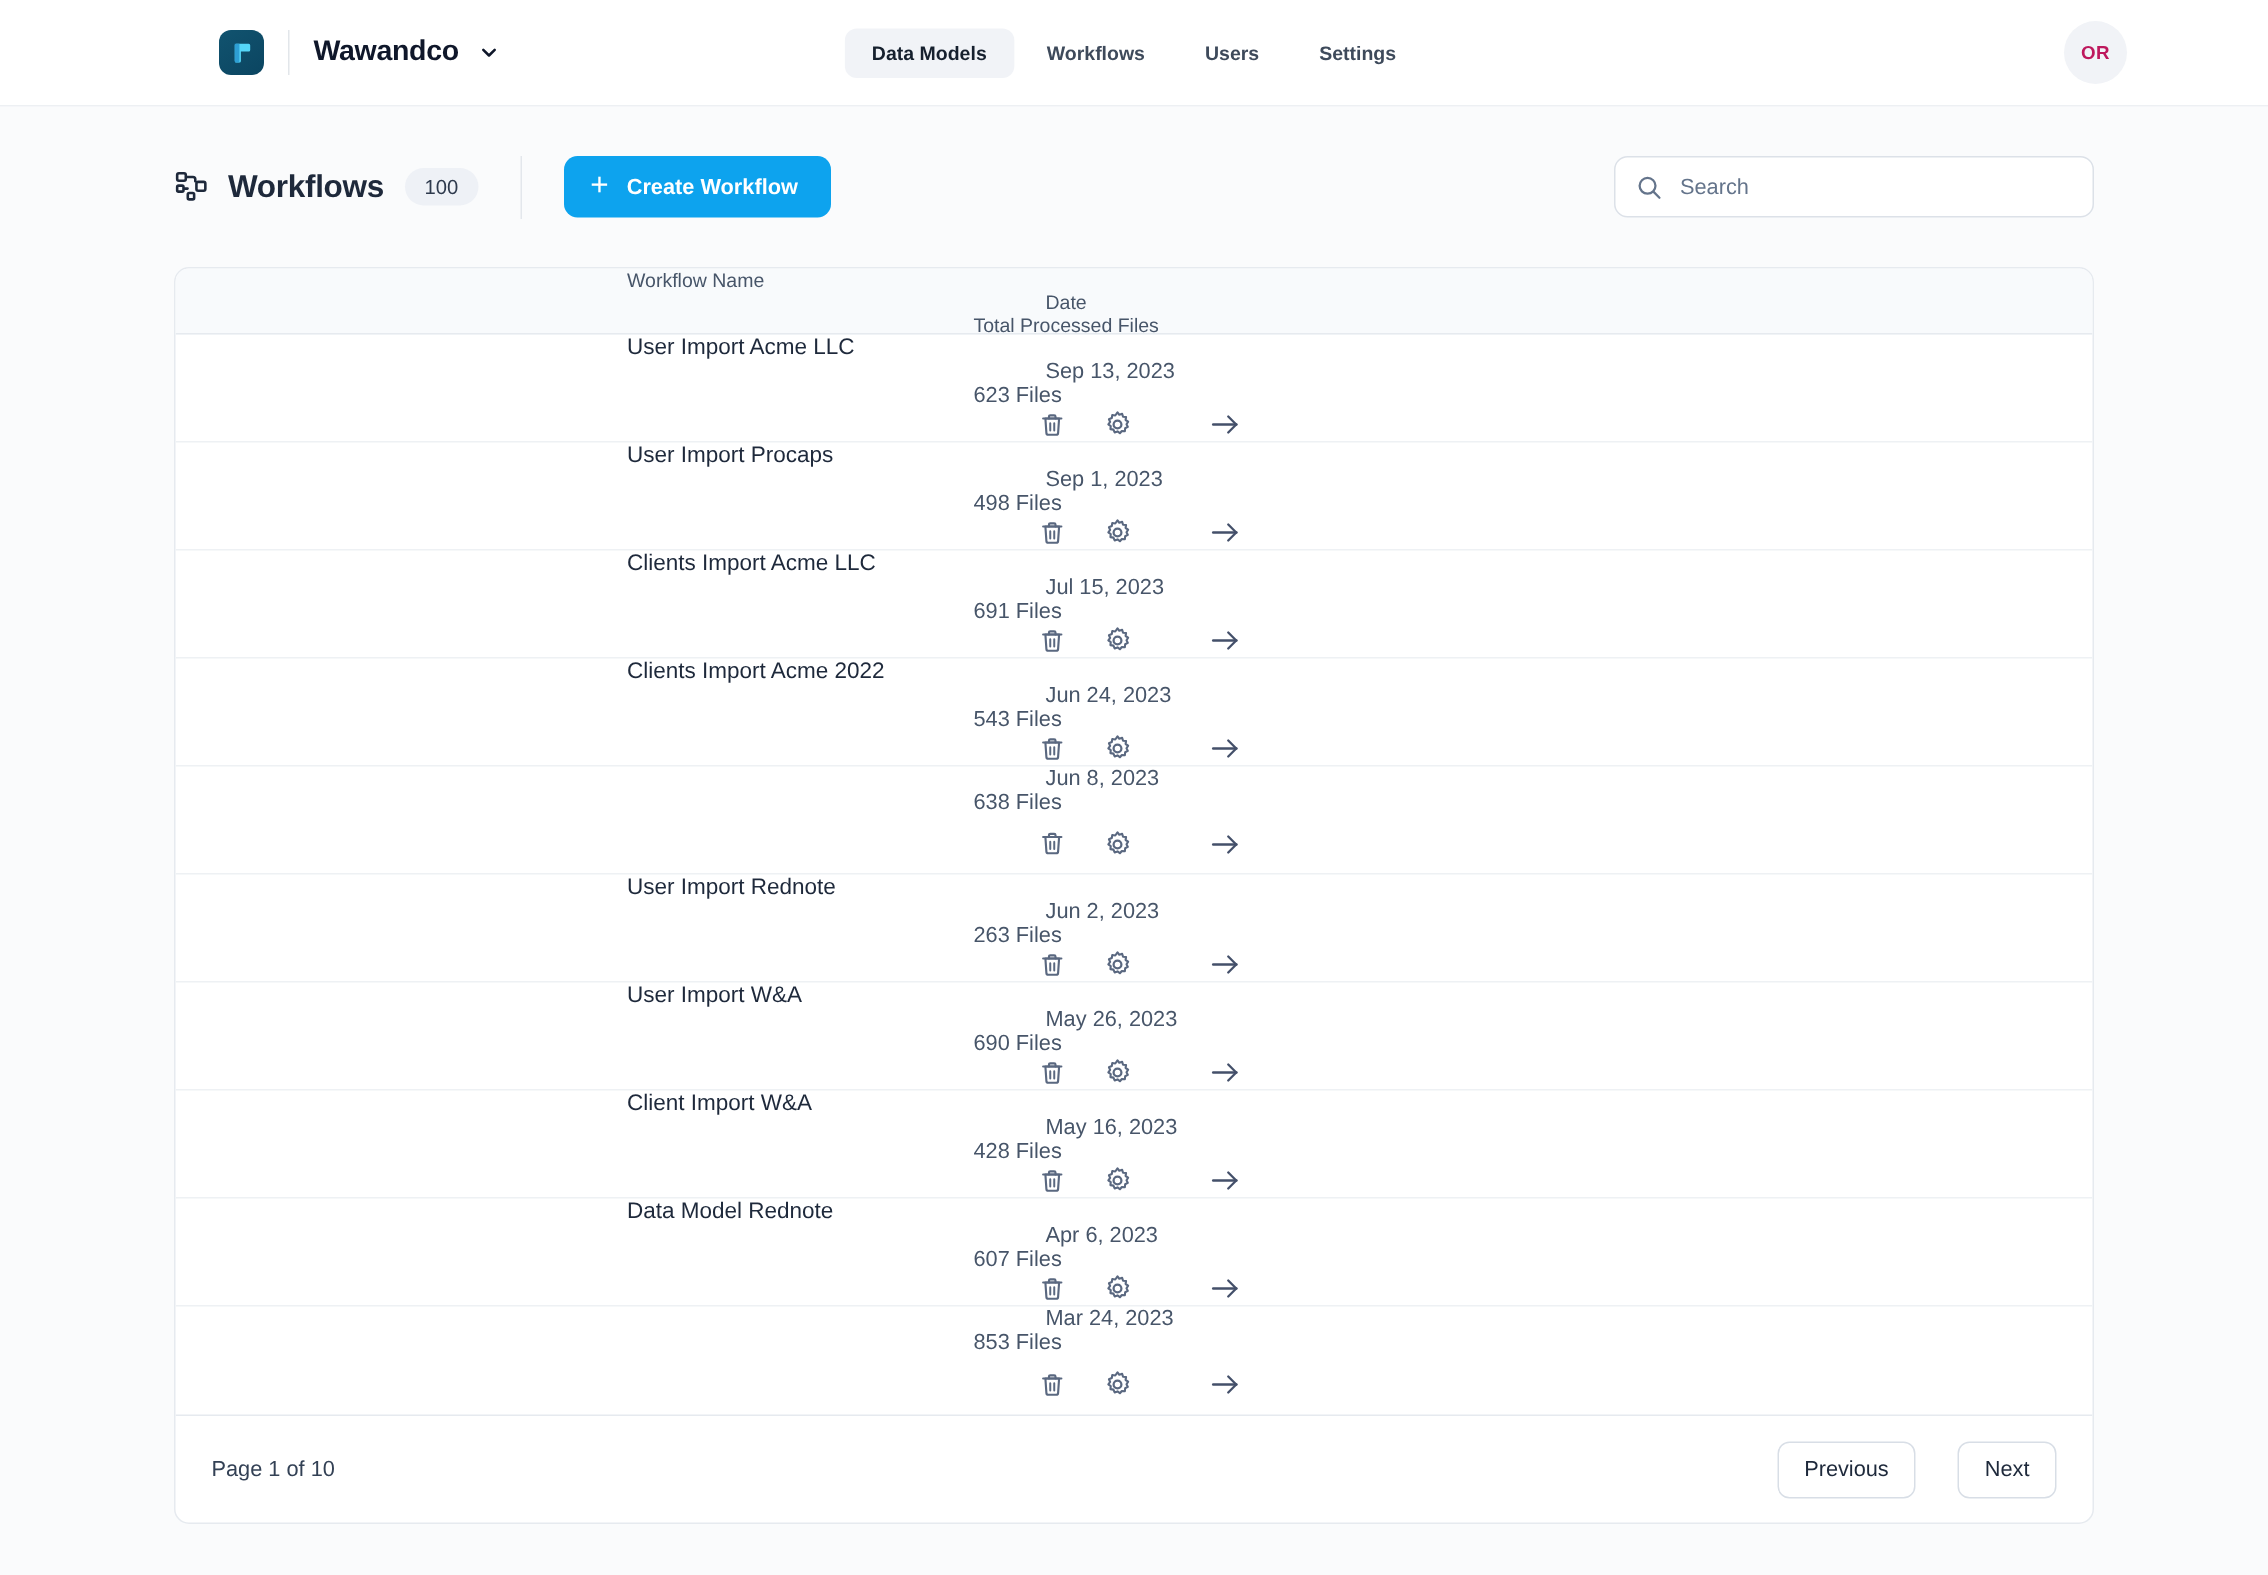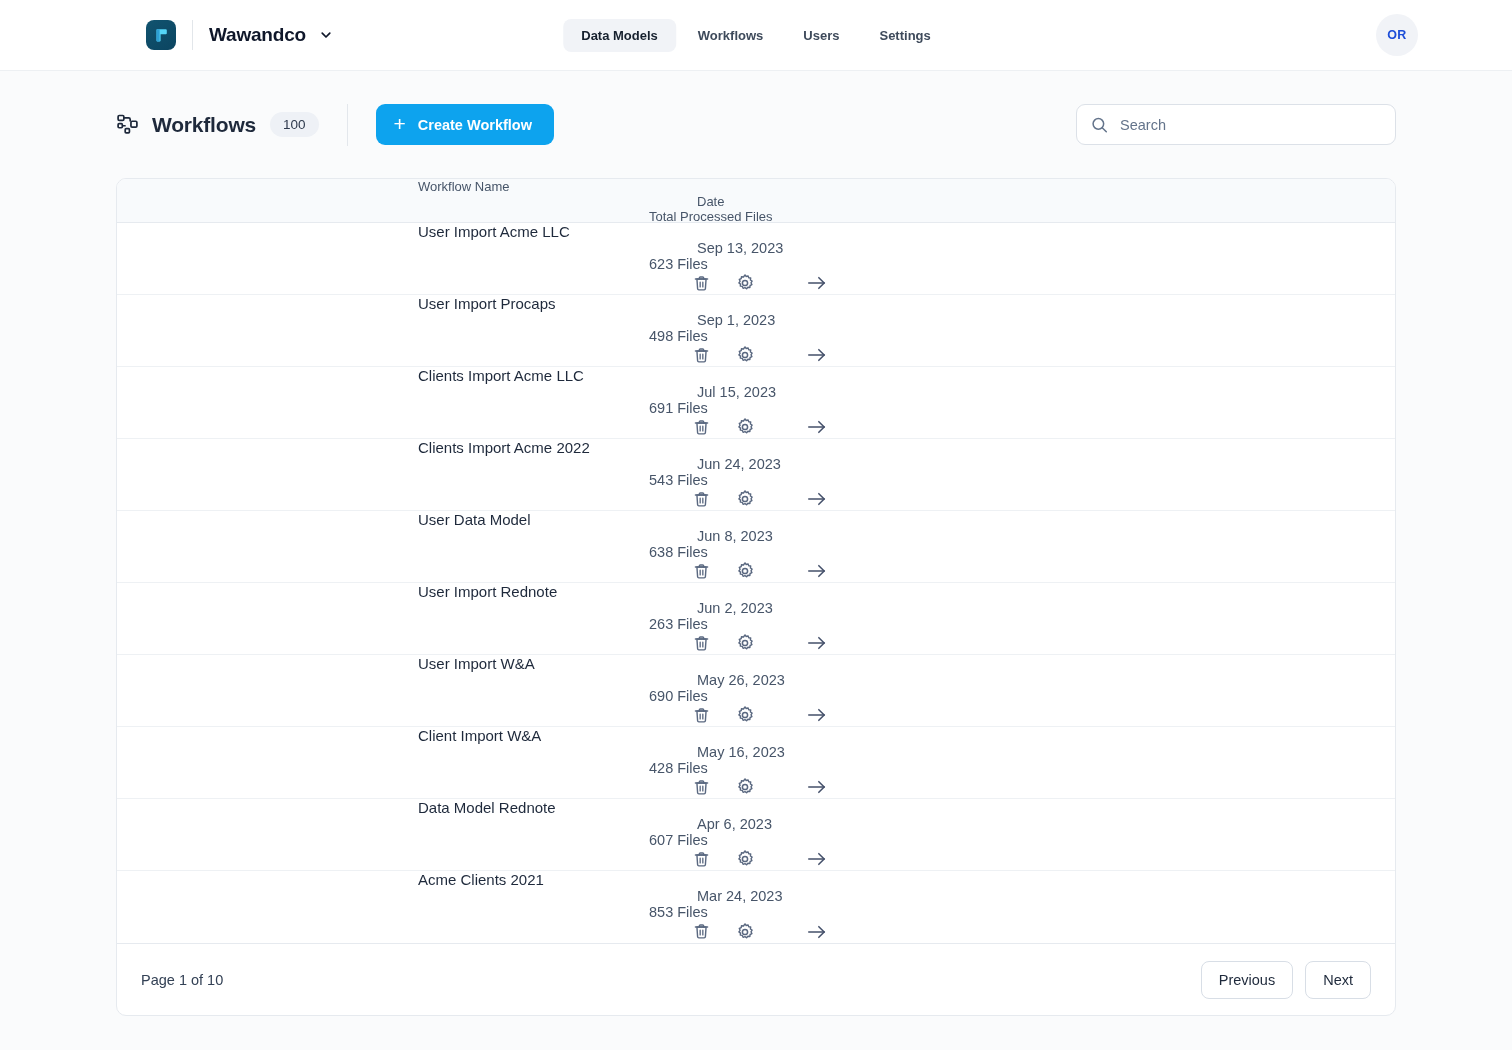--- a/index.html
+++ b/index.html
@@ -82,21 +82,21 @@
     right: 94px;
     width: 42px;
     height: 42px;
     border-radius: 50%;
     background: #F1F3F7;
     display: flex;
     align-items: center;
     justify-content: center;
     font-size: 12.5px;
     font-weight: bold;
-    color: #1d4ed8;
+    color: #be185d;
     letter-spacing: 0.3px;
     cursor: pointer;
   }
 
   
   .page {
     padding: 0 116px;
   }
   .toolbar {
     height: 107px;
@@ -236,21 +236,21 @@
 
   
   .pagination {
     display: flex;
     align-items: center;
     height: 72px;
     border-top: 1px solid #E6EAEF;
     padding: 0 24px 0 24px;
   }
   .page-status { font-size: 14.5px; color: #334155; }
-  .pag-btns { margin-left: auto; display: flex; gap: 12px; }
+  .pag-btns { margin-left: auto; display: flex; gap: 28px; }
   .pag-btn {
     border: 1px solid #D8DEE6;
     background: #FFFFFF;
     border-radius: 8px;
     height: 38px;
     padding: 0 17px;
     font-size: 14.5px;
     color: #1E293B;
     cursor: pointer;
     font-family: inherit;
@@ -434,21 +434,20 @@
             </span>
             <span class="icon-btn go">
               <svg width="22" height="18" viewBox="0 0 24 18" aria-hidden="true">
                 <path d="M3 9h17" stroke="#44506A" stroke-width="1.7" stroke-linecap="round"></path>
                 <path d="M14 3.2 19.8 9 14 14.8" fill="none" stroke="#44506A" stroke-width="1.7" stroke-linecap="round" stroke-linejoin="round"></path>
               </svg>
             </span>
           </div>
         </div>
         <div class="row">
-          <div class="c c-name">User Data Model</div>
           <div class="c c-date">Jun 8, 2023</div>
           <div class="c c-files">638 Files</div>
           <div class="c c-actions">
             <span class="icon-btn trash">
               <svg width="19" height="19" viewBox="0 0 20 20" aria-hidden="true">
                 <path d="M3.6 5.3h12.8" stroke="#5A6880" stroke-width="1.5" stroke-linecap="round"></path>
                 <path d="M7.7 5.3V4.1a1 1 0 0 1 1-1h2.6a1 1 0 0 1 1 1v1.2" fill="none" stroke="#5A6880" stroke-width="1.5" stroke-linecap="round"></path>
                 <path d="M5.2 5.3h9.6l-.7 10.2a1.3 1.3 0 0 1-1.3 1.2H7.2a1.3 1.3 0 0 1-1.3-1.2L5.2 5.3Z" fill="none" stroke="#5A6880" stroke-width="1.5" stroke-linejoin="round"></path>
                 <path d="M8.6 8.6v5M11.4 8.6v5" stroke="#5A6880" stroke-width="1.4" stroke-linecap="round"></path>
               </svg>
@@ -569,21 +568,20 @@
             </span>
             <span class="icon-btn go">
               <svg width="22" height="18" viewBox="0 0 24 18" aria-hidden="true">
                 <path d="M3 9h17" stroke="#44506A" stroke-width="1.7" stroke-linecap="round"></path>
                 <path d="M14 3.2 19.8 9 14 14.8" fill="none" stroke="#44506A" stroke-width="1.7" stroke-linecap="round" stroke-linejoin="round"></path>
               </svg>
             </span>
           </div>
         </div>
         <div class="row">
-          <div class="c c-name">Acme Clients 2021</div>
           <div class="c c-date">Mar 24, 2023</div>
           <div class="c c-files">853 Files</div>
           <div class="c c-actions">
             <span class="icon-btn trash">
               <svg width="19" height="19" viewBox="0 0 20 20" aria-hidden="true">
                 <path d="M3.6 5.3h12.8" stroke="#5A6880" stroke-width="1.5" stroke-linecap="round"></path>
                 <path d="M7.7 5.3V4.1a1 1 0 0 1 1-1h2.6a1 1 0 0 1 1 1v1.2" fill="none" stroke="#5A6880" stroke-width="1.5" stroke-linecap="round"></path>
                 <path d="M5.2 5.3h9.6l-.7 10.2a1.3 1.3 0 0 1-1.3 1.2H7.2a1.3 1.3 0 0 1-1.3-1.2L5.2 5.3Z" fill="none" stroke="#5A6880" stroke-width="1.5" stroke-linejoin="round"></path>
                 <path d="M8.6 8.6v5M11.4 8.6v5" stroke="#5A6880" stroke-width="1.4" stroke-linecap="round"></path>
               </svg>

